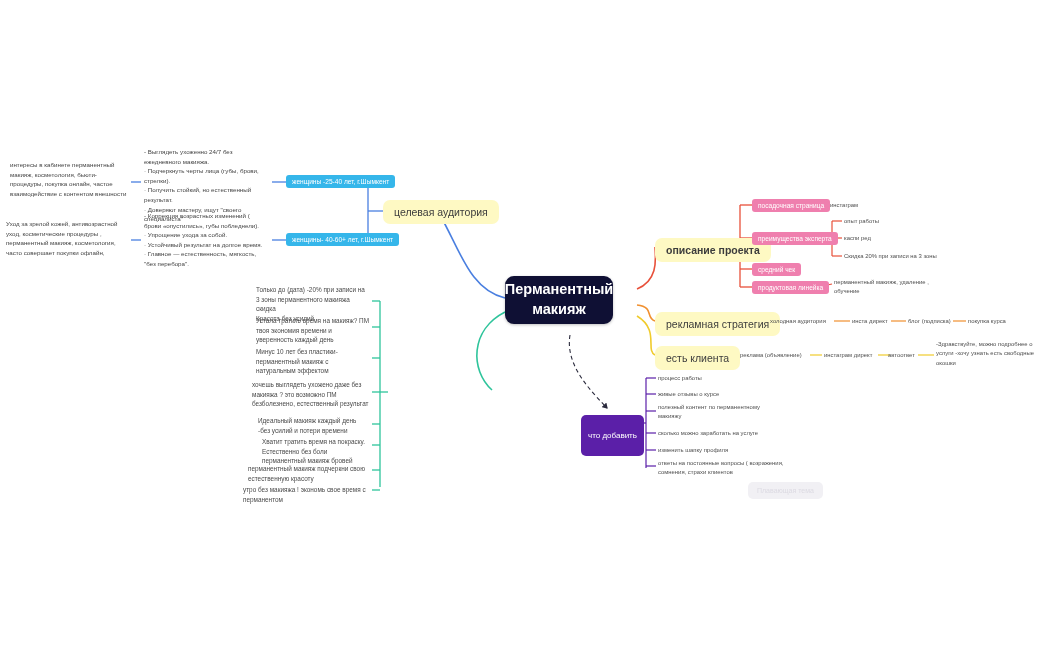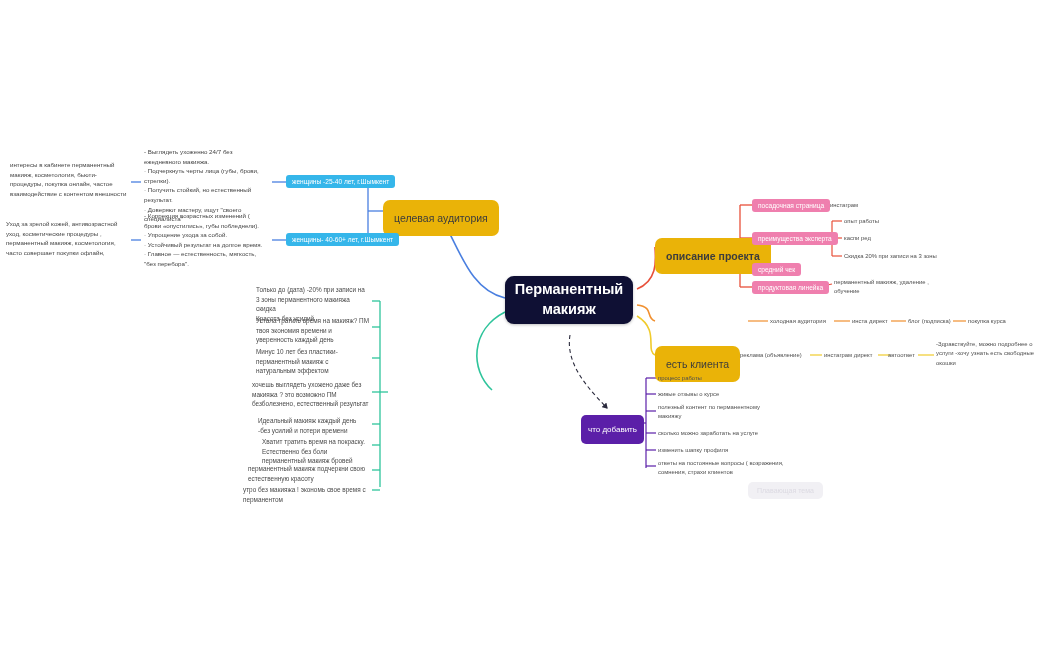--- a/index.html
+++ b/index.html
@@ -16,29 +16,29 @@
   
   .central{
     background:#0f1034;color:#ffffff;border-radius:9px;
     font-size:14.5px;font-weight:700;line-height:1.35;
     text-align:center;display:flex;align-items:center;justify-content:center;
     padding:10px 14px;box-shadow:0 1px 3px rgba(0,0,0,.25);
   }
 
   
   .main-chip{
-    background:#eab308;color:#3c3c3c;border-radius:7px;
-    font-size:10.5px;padding:12px 11px;white-space:nowrap;
+    background:#fef9c3;color:#3c3c3c;border-radius:7px;
+    font-size:10.5px;padding:6px 11px;white-space:nowrap;
     display:flex;align-items:center;justify-content:center;
   }
 
   
   .purple-chip{
     background:#5b1fa8;color:#ffffff;border-radius:5px;
-    font-size:8px;padding:10px 7px;white-space:nowrap;
+    font-size:8px;padding:16px 7px;white-space:nowrap;
     display:flex;align-items:center;justify-content:center;
   }
 
   
   .cyan-pill{
     background:#35b6ea;color:#ffffff;border-radius:3px;
     font-size:6.6px;padding:3px 6px;white-space:nowrap;
     display:flex;align-items:center;justify-content:center;
   }
 
@@ -136,21 +136,21 @@
     <path d="M635 423 L 646 423" stroke="#5b1fa8" stroke-width="1.2" fill="none"></path>
     <path d="M646 378 L 646 468" stroke="#5b1fa8" stroke-width="1.2" fill="none"></path>
     <path d="M646 378 L 656 378" stroke="#5b1fa8" stroke-width="1.2" fill="none"></path>
     <path d="M646 394 L 656 394" stroke="#5b1fa8" stroke-width="1.2" fill="none"></path>
     <path d="M646 411 L 656 411" stroke="#5b1fa8" stroke-width="1.2" fill="none"></path>
     <path d="M646 433 L 656 433" stroke="#5b1fa8" stroke-width="1.2" fill="none"></path>
     <path d="M646 450 L 656 450" stroke="#5b1fa8" stroke-width="1.2" fill="none"></path>
     <path d="M646 466 L 656 466" stroke="#5b1fa8" stroke-width="1.2" fill="none"></path>
   </svg>
 
-  <div class="node central" style="left:505px;top:276px;width:128px;height:48px;">
+  <div class="node central" style="left:505px;top:276px;width:108px;height:48px;">
     <span>Перманентный
 макияж</span>
   </div>
 
   <div class="node main-chip" style="left:383px;top:200px;">
     <span>целевая аудитория</span>
   </div>
 
   <div class="node cyan-pill" style="left:286px;top:175px;">
     <span>женщины -25-40 лет, г.Шымкент</span>
@@ -201,20 +201,23 @@
   </div>
 
   <div class="node leaf-xs" style="left:830px;top:201px;width:90px;">инстаграм</div>
 
   <div class="node leaf-xs" style="left:844px;top:217px;width:100px;">опыт работы</div>
   <div class="node leaf-xs" style="left:844px;top:234px;width:100px;">каспи ред</div>
   <div class="node leaf-xs" style="left:844px;top:252px;width:120px;">Скидка 20% при записи на 3 зоны</div>
 
   <div class="node leaf-xs" style="left:834px;top:278px;width:110px;">перманентный макияж, удаление , обучение</div>
 
+  <div class="node main-chip" style="left:655px;top:312px;">
+    <span>рекламная стратегия</span>
+  </div>
   <div class="node leaf-xs" style="left:770px;top:317px;width:70px;">холодная аудитория</div>
   <div class="node leaf-xs" style="left:852px;top:317px;width:50px;">инста директ</div>
   <div class="node leaf-xs" style="left:908px;top:317px;width:60px;">блог (подписка)</div>
   <div class="node leaf-xs" style="left:968px;top:317px;width:70px;">покупка курса</div>
 
   <div class="node main-chip" style="left:655px;top:346px;">
     <span>есть клиента</span>
   </div>
   <div class="node leaf-xs" style="left:740px;top:351px;width:72px;">реклама (объявление)</div>
   <div class="node leaf-xs" style="left:824px;top:351px;width:58px;">инстаграм директ</div>

